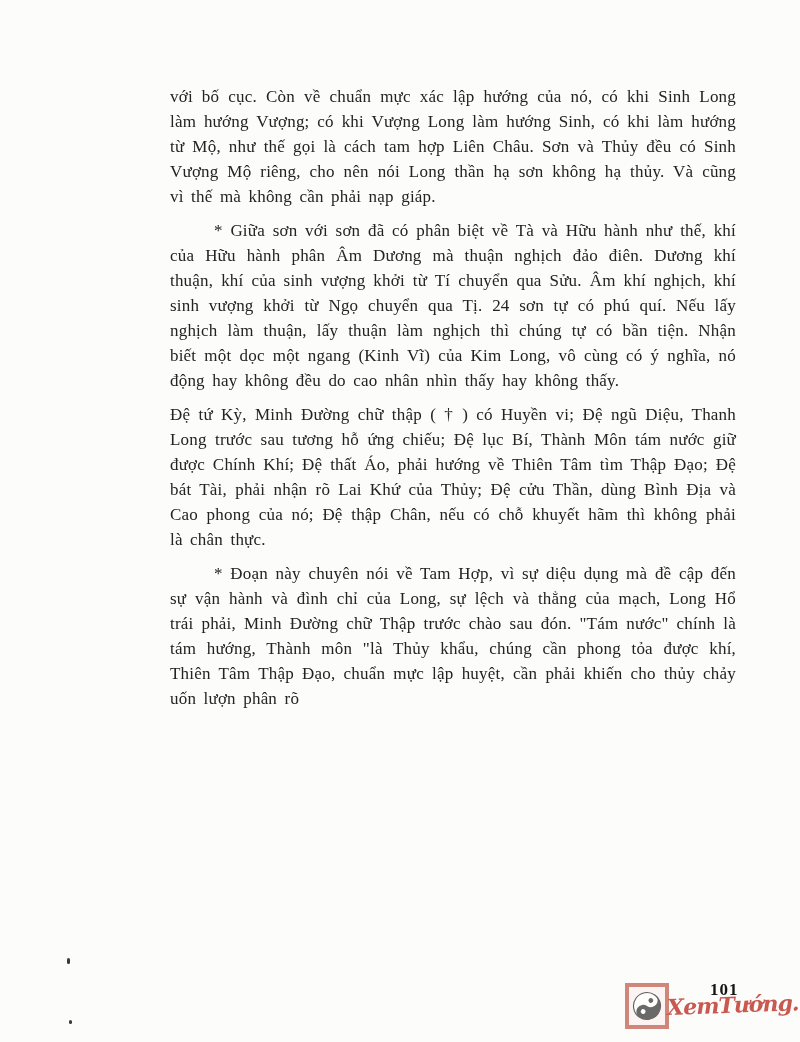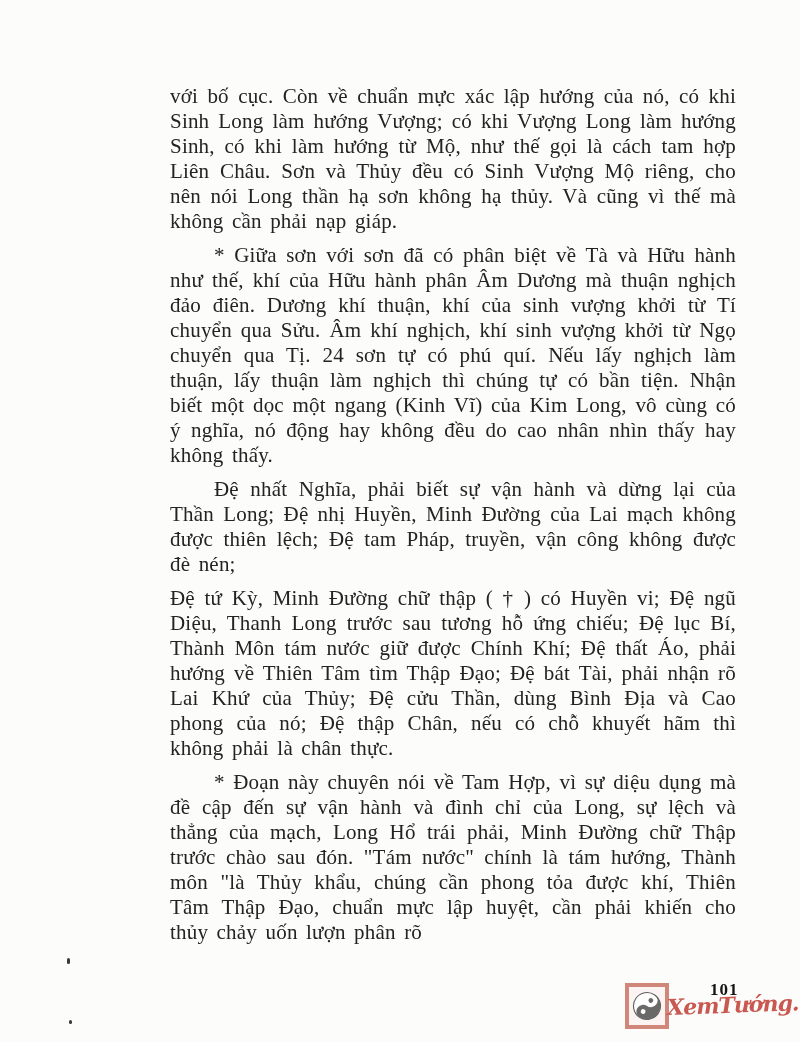--- a/index.html
+++ b/index.html
@@ -4,21 +4,21 @@
 <style>
   html,body{margin:0;padding:0;}
   body{
     width:800px;height:1042px;position:relative;overflow:hidden;
     background:#fcfcfa;
     font-family:"Liberation Serif","DejaVu Serif",serif;
   }
   .page{position:absolute;inset:0;}
   .text-block{
     position:absolute;left:170px;top:84px;width:566px;
-    font-size:21px;line-height:25px;color:#232323;
+    font-size:17px;line-height:25px;color:#232323;
     text-align:justify;word-spacing:3px;letter-spacing:.2px;
   }
   .text-block p{margin:0 0 9px 0;}
   .text-block p.indent{text-indent:44px;}
   .text-block p:last-child{margin-bottom:8px;}
   .page-number{
     position:absolute;left:710px;top:980px;
     font-size:17px;font-weight:bold;color:#161616;letter-spacing:1px;
     z-index:1;
   }
@@ -42,21 +42,20 @@
   .speck.s2{left:69px;top:1020px;width:3px;height:4px;}
 </style>
 </head>
 <body>
 
 <div class="page">
 
   <div class="text-block">
     <p>với bố cục. Còn về chuẩn mực xác lập hướng của nó, có khi Sinh Long làm hướng Vượng; có khi Vượng Long làm hướng Sinh, có khi làm hướng từ Mộ, như thế gọi là cách tam hợp Liên Châu. Sơn và Thủy đều có Sinh Vượng Mộ riêng, cho nên nói Long thần hạ sơn không hạ thủy. Và cũng vì thế mà không cần phải nạp giáp.</p>
     <p class="indent">* Giữa sơn với sơn đã có phân biệt về Tà và Hữu hành như thế, khí của Hữu hành phân Âm Dương mà thuận nghịch đảo điên. Dương khí thuận, khí của sinh vượng khởi từ Tí chuyển qua Sửu. Âm khí nghịch, khí sinh vượng khởi từ Ngọ chuyển qua Tị. 24 sơn tự có phú quí. Nếu lấy nghịch làm thuận, lấy thuận làm nghịch thì chúng tự có bần tiện. Nhận biết một dọc một ngang (Kinh Vĩ) của Kim Long, vô cùng có ý nghĩa, nó động hay không đều do cao nhân nhìn thấy hay không thấy.</p>
-    <p class="indent">Đệ nhất Nghĩa, phải biết sự vận hành và dừng lại của Thần Long; Đệ nhị Huyền, Minh Đường của Lai mạch không được thiên lệch; Đệ tam Pháp, truyền, vận công không được đè nén;</p>
     <p>Đệ tứ Kỳ, Minh Đường chữ thập ( † ) có Huyền vi; Đệ ngũ Diệu, Thanh Long trước sau tương hỗ ứng chiếu; Đệ lục Bí, Thành Môn tám nước giữ được Chính Khí; Đệ thất Áo, phải hướng về Thiên Tâm tìm Thập Đạo; Đệ bát Tài, phải nhận rõ Lai Khứ của Thủy; Đệ cửu Thần, dùng Bình Địa và Cao phong của nó; Đệ thập Chân, nếu có chỗ khuyết hãm thì không phải là chân thực.</p>
     <p class="indent">* Đoạn này chuyên nói về Tam Hợp, vì sự diệu dụng mà đề cập đến sự vận hành và đình chỉ của Long, sự lệch và thẳng của mạch, Long Hổ trái phải, Minh Đường chữ Thập trước chào sau đón. "Tám nước" chính là tám hướng, Thành môn "là Thủy khẩu, chúng cần phong tỏa được khí, Thiên Tâm Thập Đạo, chuẩn mực lập huyệt, cần phải khiến cho thủy chảy uốn lượn phân rõ</p>
   </div>
 
   <div class="page-number">101</div>
 
   <div class="watermark">
     <div class="yy-box">
       <svg width="30" height="30" viewBox="0 0 40 40" aria-hidden="true">
         <g transform="rotate(35 20 20)">

